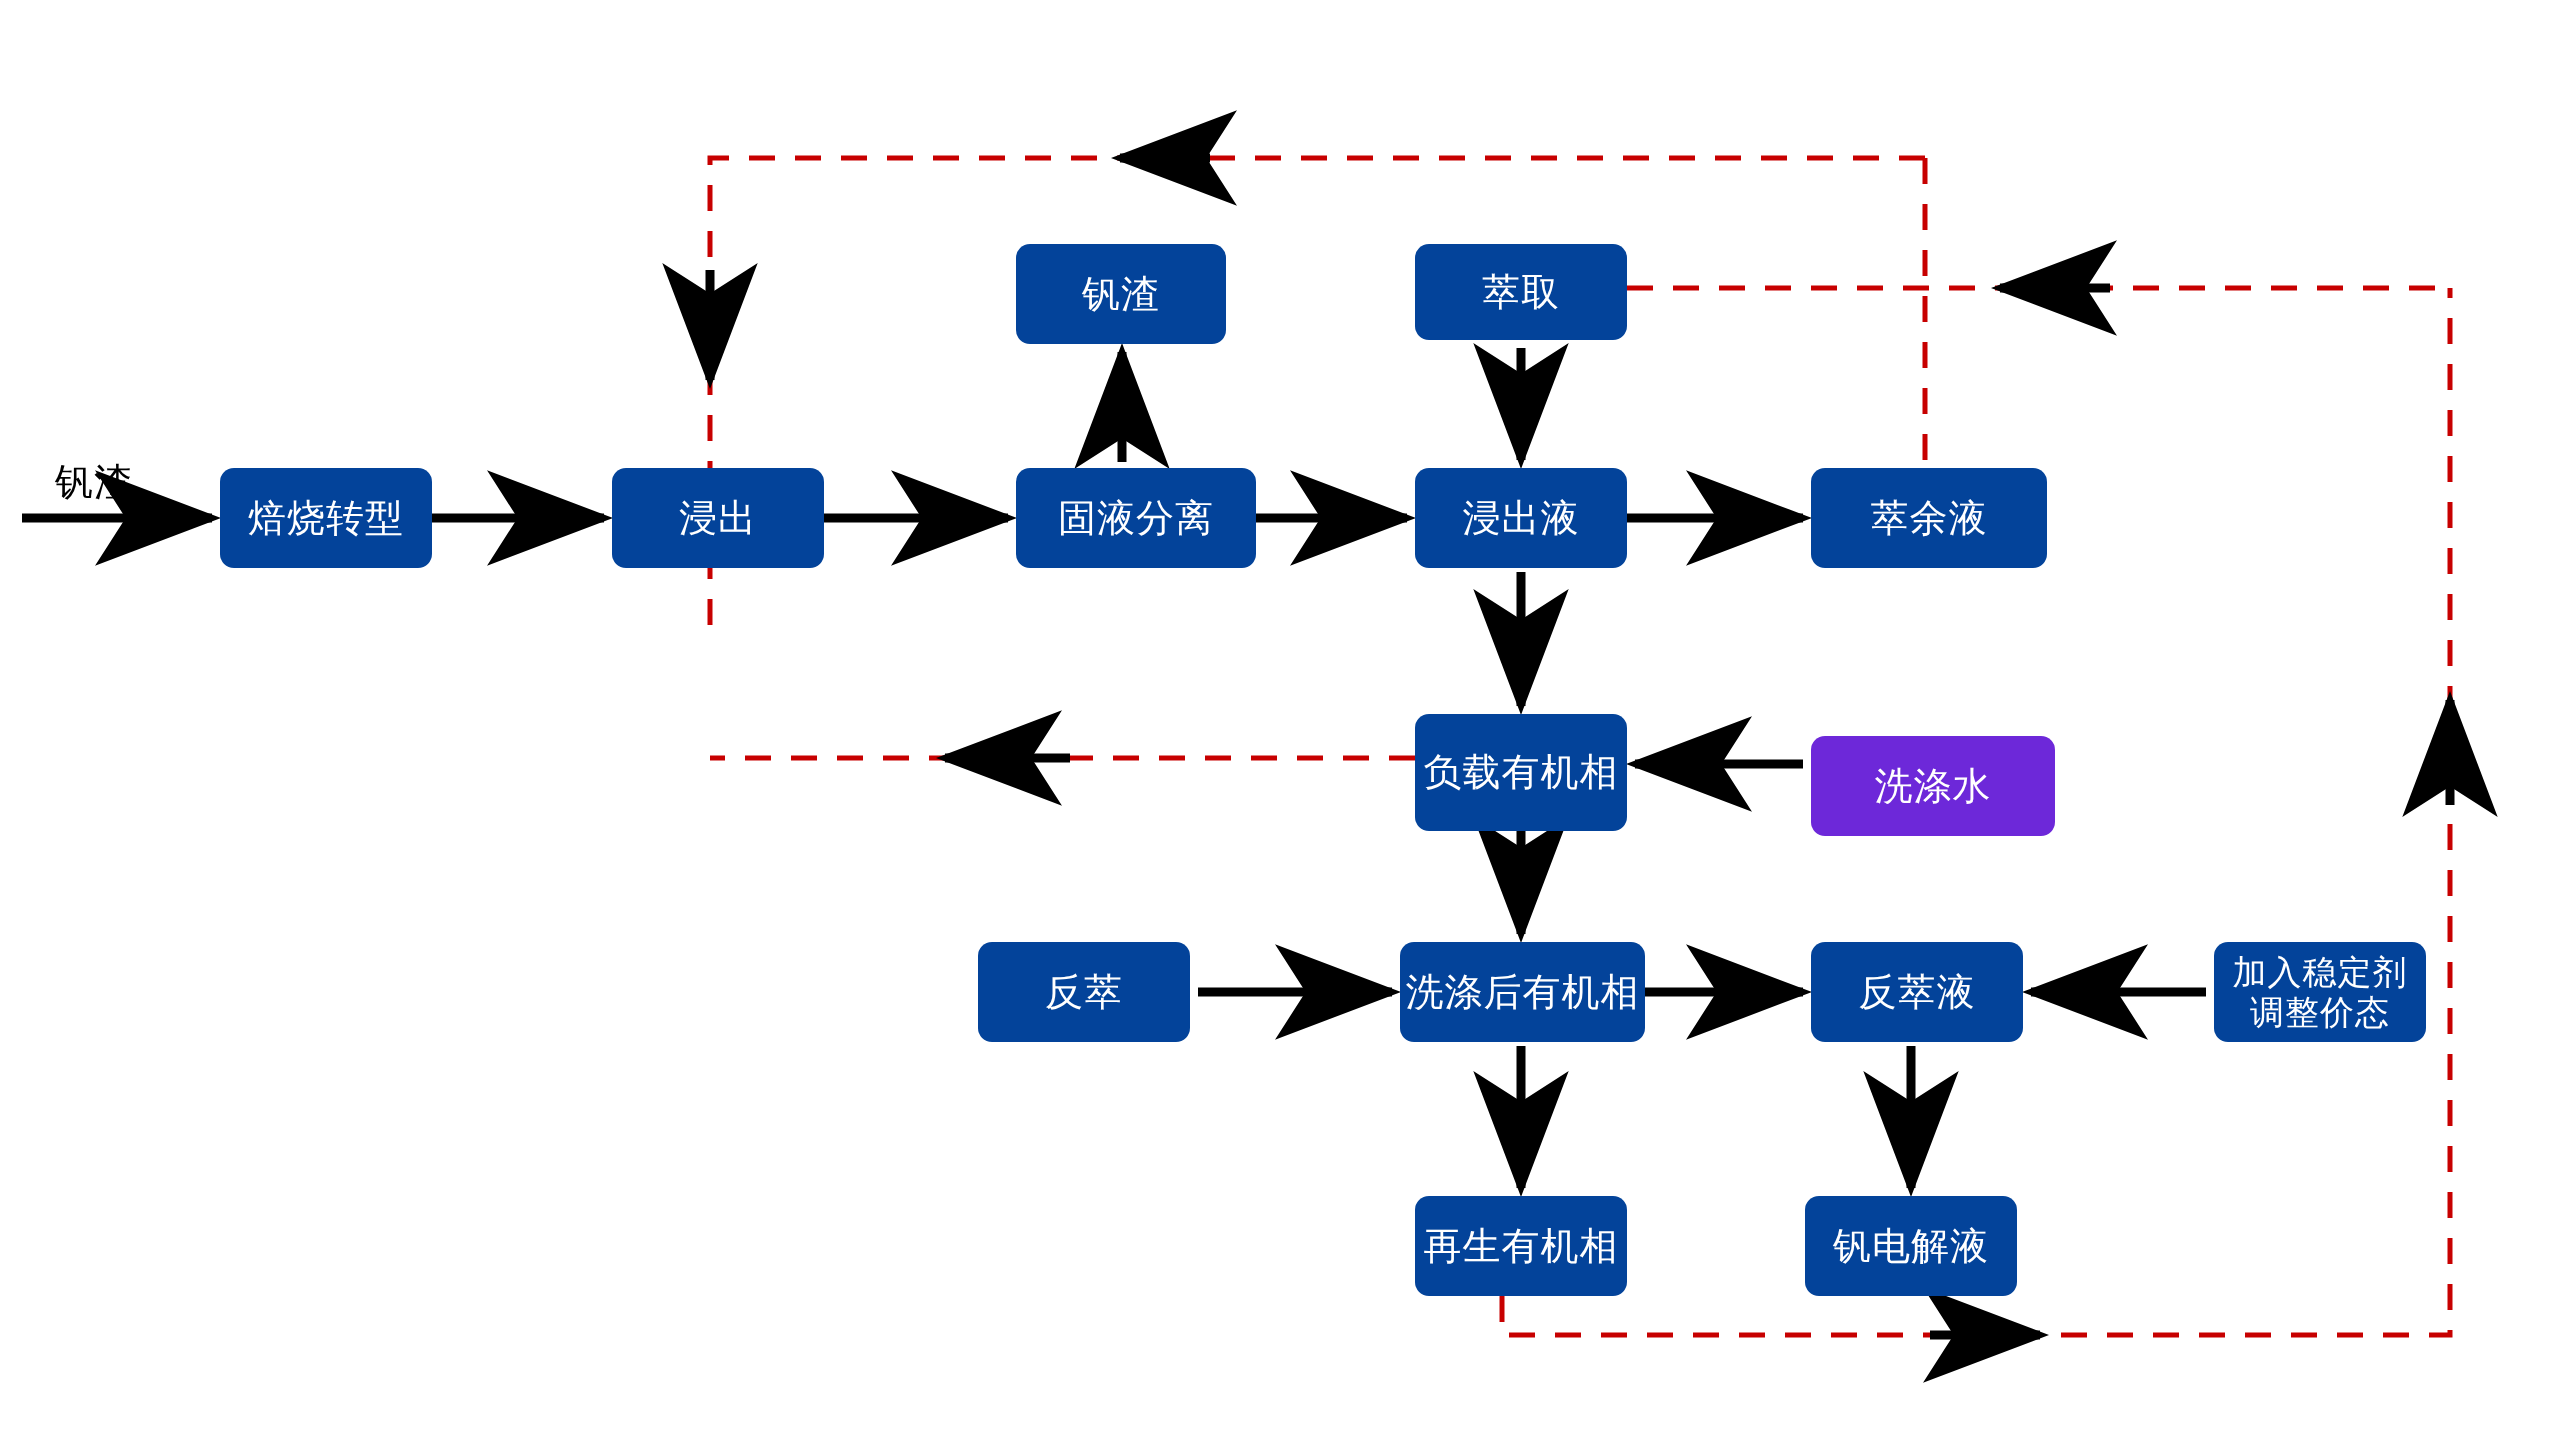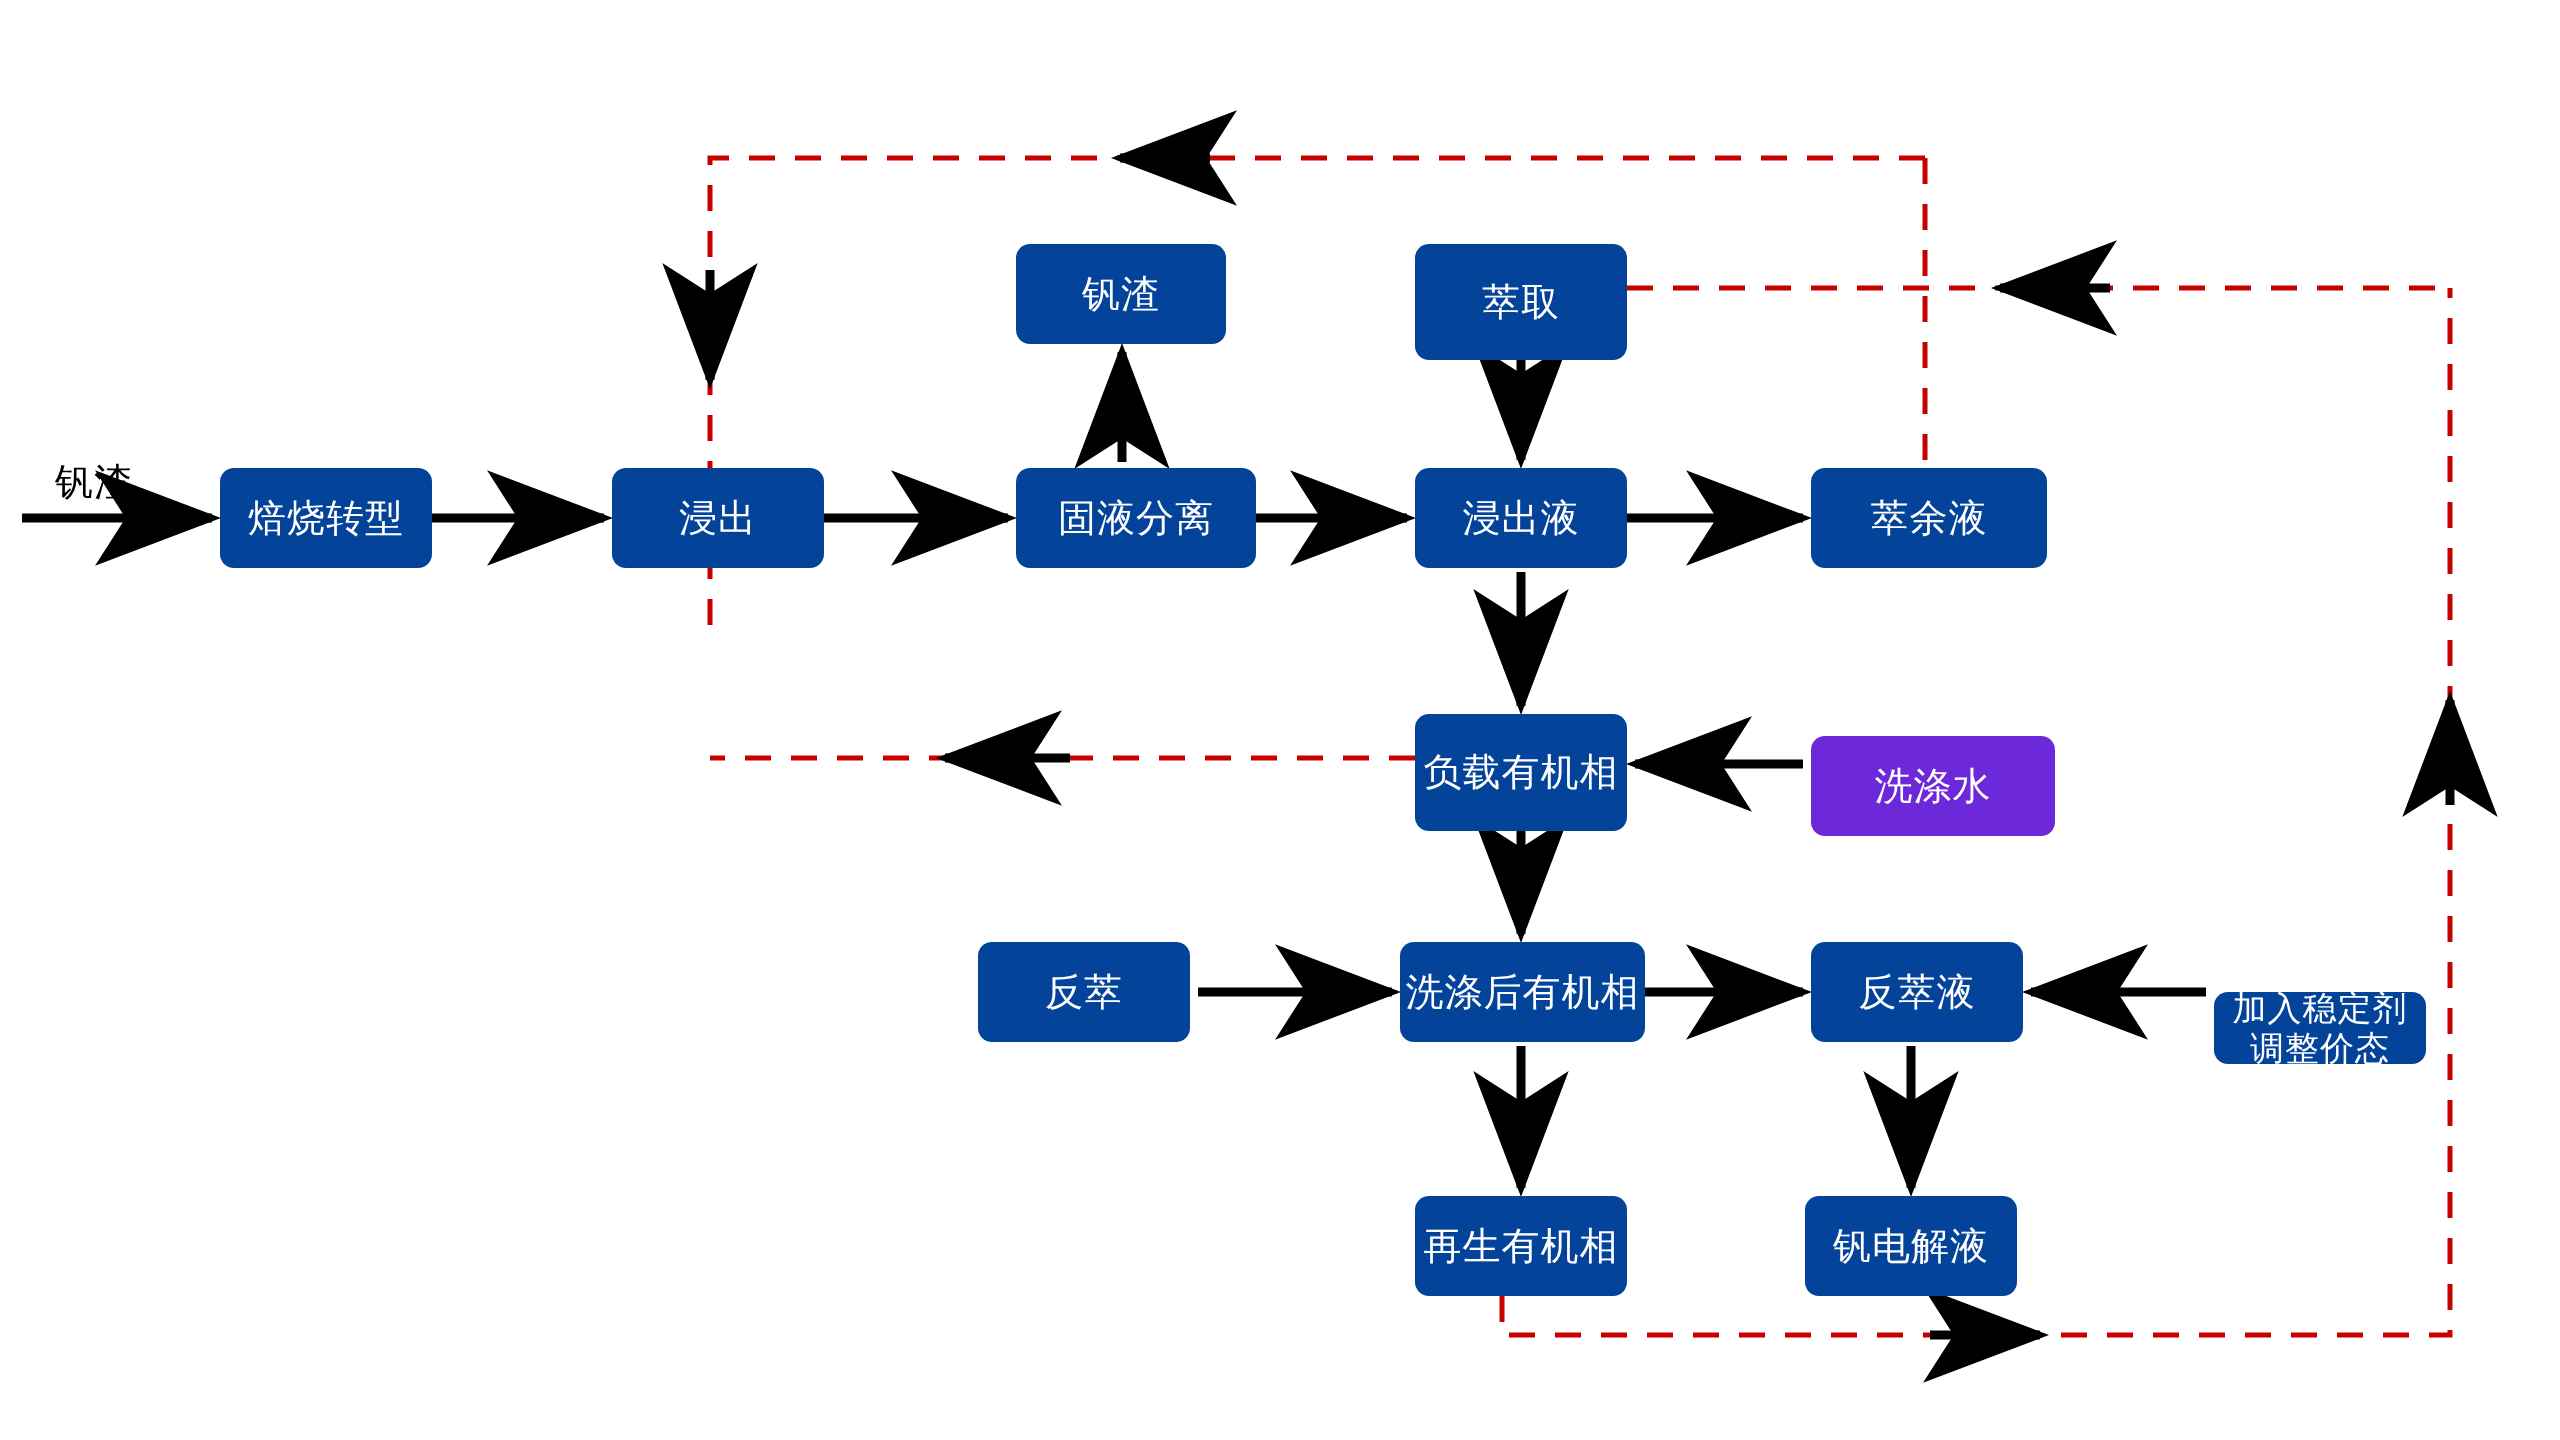--- a/index.html
+++ b/index.html
@@ -104,36 +104,36 @@
   <div class="free-label" style="left:55px; top:462px;">钒渣</div>
 
   <div class="node" style="left:220px; top:468px; width:212px; height:100px; background:#03439a;">焙烧转型</div>
 
   <div class="node" style="left:612px; top:468px; width:212px; height:100px; background:#03439a;">浸出</div>
 
   <div class="node" style="left:1016px; top:244px; width:210px; height:100px; background:#03439a;">钒渣</div>
 
   <div class="node" style="left:1016px; top:468px; width:240px; height:100px; background:#03439a;">固液分离</div>
 
-  <div class="node" style="left:1415px; top:244px; width:212px; height:116px; background:#03439a;">萃取</div>
+  <div class="node" style="left:1415px; top:244px; width:212px; height:96px; background:#03439a;">萃取</div>
 
   <div class="node" style="left:1415px; top:468px; width:212px; height:100px; background:#03439a;text-align:right;">浸出液</div>
 
   <div class="node" style="left:1811px; top:468px; width:236px; height:100px; background:#03439a;">萃余液</div>
 
   <div class="node" style="left:1415px; top:714px; width:212px; height:117px; background:#03439a;">负载有机相</div>
 
   <div class="node" style="left:1811px; top:714px; width:244px; height:100px; background:#6d28d9;margin-top:22px;">洗涤水</div>
 
   <div class="node" style="left:978px; top:942px; width:212px; height:100px; background:#03439a;">反萃</div>
 
   <div class="node" style="left:1400px; top:942px; width:245px; height:100px; background:#03439a;">洗涤后有机相</div>
 
   <div class="node" style="left:1811px; top:942px; width:212px; height:100px; background:#03439a;">反萃液</div>
 
-  <div class="node" style="left:2214px; top:992px; width:212px; height:72px; background:#03439a; font-size:34px;">加入稳定剂
+  <div class="node" style="left:2214px; top:942px; width:212px; height:100px; background:#03439a; font-size:34px;">加入稳定剂
 调整价态</div>
 
   <div class="node" style="left:1415px; top:1196px; width:212px; height:100px; background:#03439a;">再生有机相</div>
 
   <div class="node" style="left:1805px; top:1196px; width:212px; height:100px; background:#03439a;">钒电解液</div>
 
 </div>
 
 </body></html>

